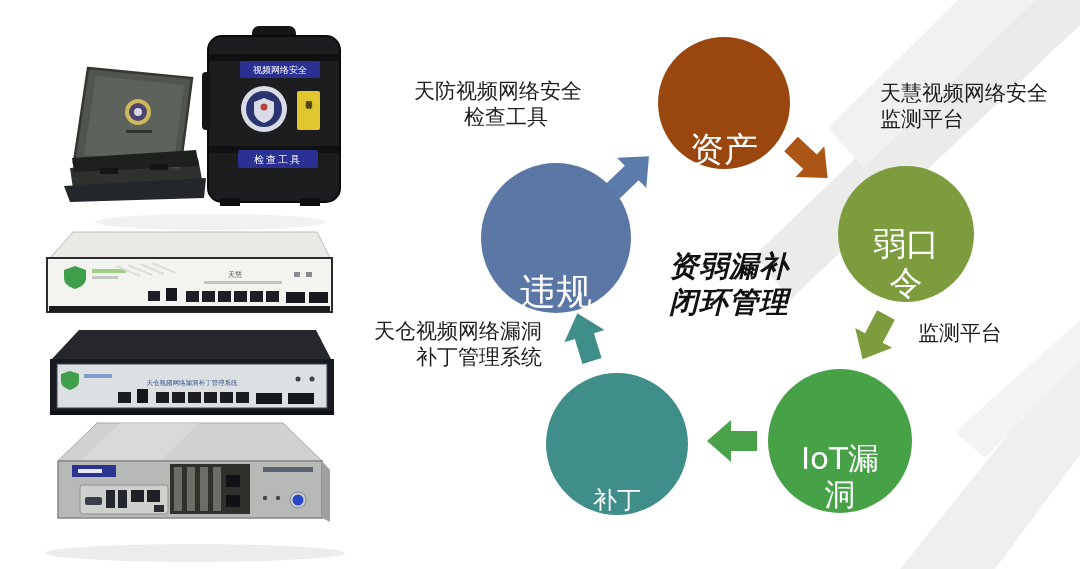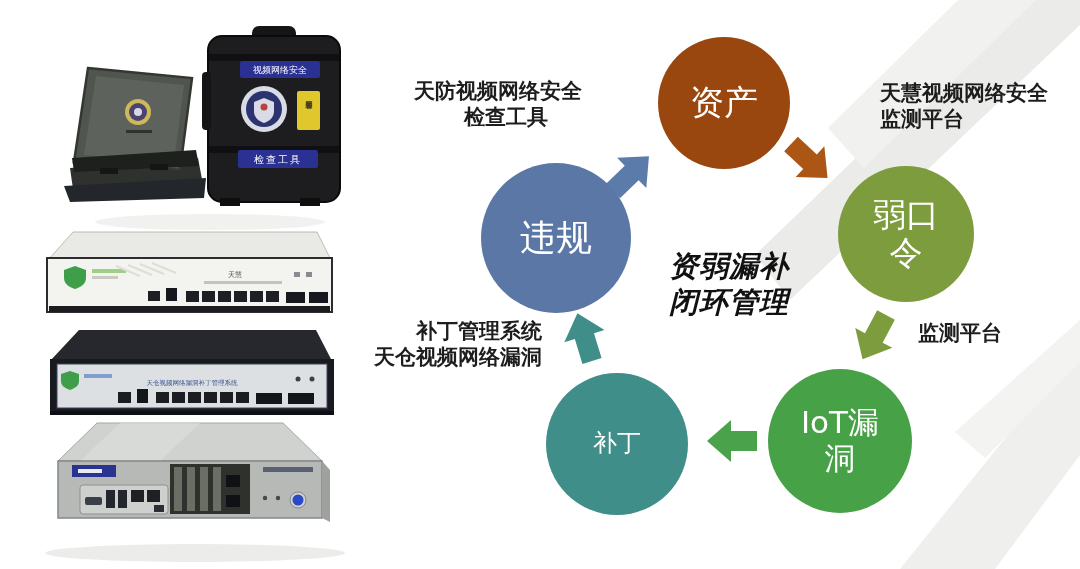--- a/index.html
+++ b/index.html
@@ -2,25 +2,25 @@
 <html><head>
 <meta charset="utf-8">
 <style>
   html,body{margin:0;padding:0;background:#ffffff;}
   #stage{
     position:relative;width:1080px;height:569px;background:#ffffff;overflow:hidden;
     font-family:"DejaVu Sans","Liberation Sans",sans-serif;
   }
   #stage svg{position:absolute;left:0;top:0;}
   .node{
-    position:absolute;border-radius:50%;display:flex;align-items:center;justify-content:center;
+    position:absolute;border-radius:50%;display:flex;align-items:flex-end;justify-content:center;
     color:#ffffff;text-align:center;font-weight:500;
   }
   .node-label{word-break:break-all;line-height:1.16;}
-  .anno{position:absolute;color:#1d1d1d;font-size:21px;line-height:26px;font-weight:700;}
+  .anno{position:absolute;color:#1d1d1d;font-size:21px;line-height:26px;font-weight:400;}
   .anno .l{display:block;}
   .center-title{
     position:absolute;left:645px;top:248px;width:168px;text-align:center;
     font-size:29px;line-height:36px;font-weight:700;color:#111111;letter-spacing:1px;font-style:italic;
   }
 </style>
 </head>
 <body>
 
 <div id="stage">
@@ -180,17 +180,17 @@
     <span class="l" style="padding-right:34px;">检查工具</span>
   </div>
   <div class="anno" style="left:880px;top:80px;width:200px;text-align:left;">
     <span class="l">天慧视频网络安全</span>
     <span class="l">监测平台</span>
   </div>
   <div class="anno" style="left:918px;top:320px;width:160px;text-align:left;">
     <span class="l">监测平台</span>
   </div>
   <div class="anno" style="left:350px;top:318px;width:192px;text-align:right;">
+    <span class="l">天仓视频网络漏洞</span>
     <span class="l">补丁管理系统</span>
-    <span class="l">天仓视频网络漏洞</span>
   </div>
 
 </div>
 
 </body></html>

